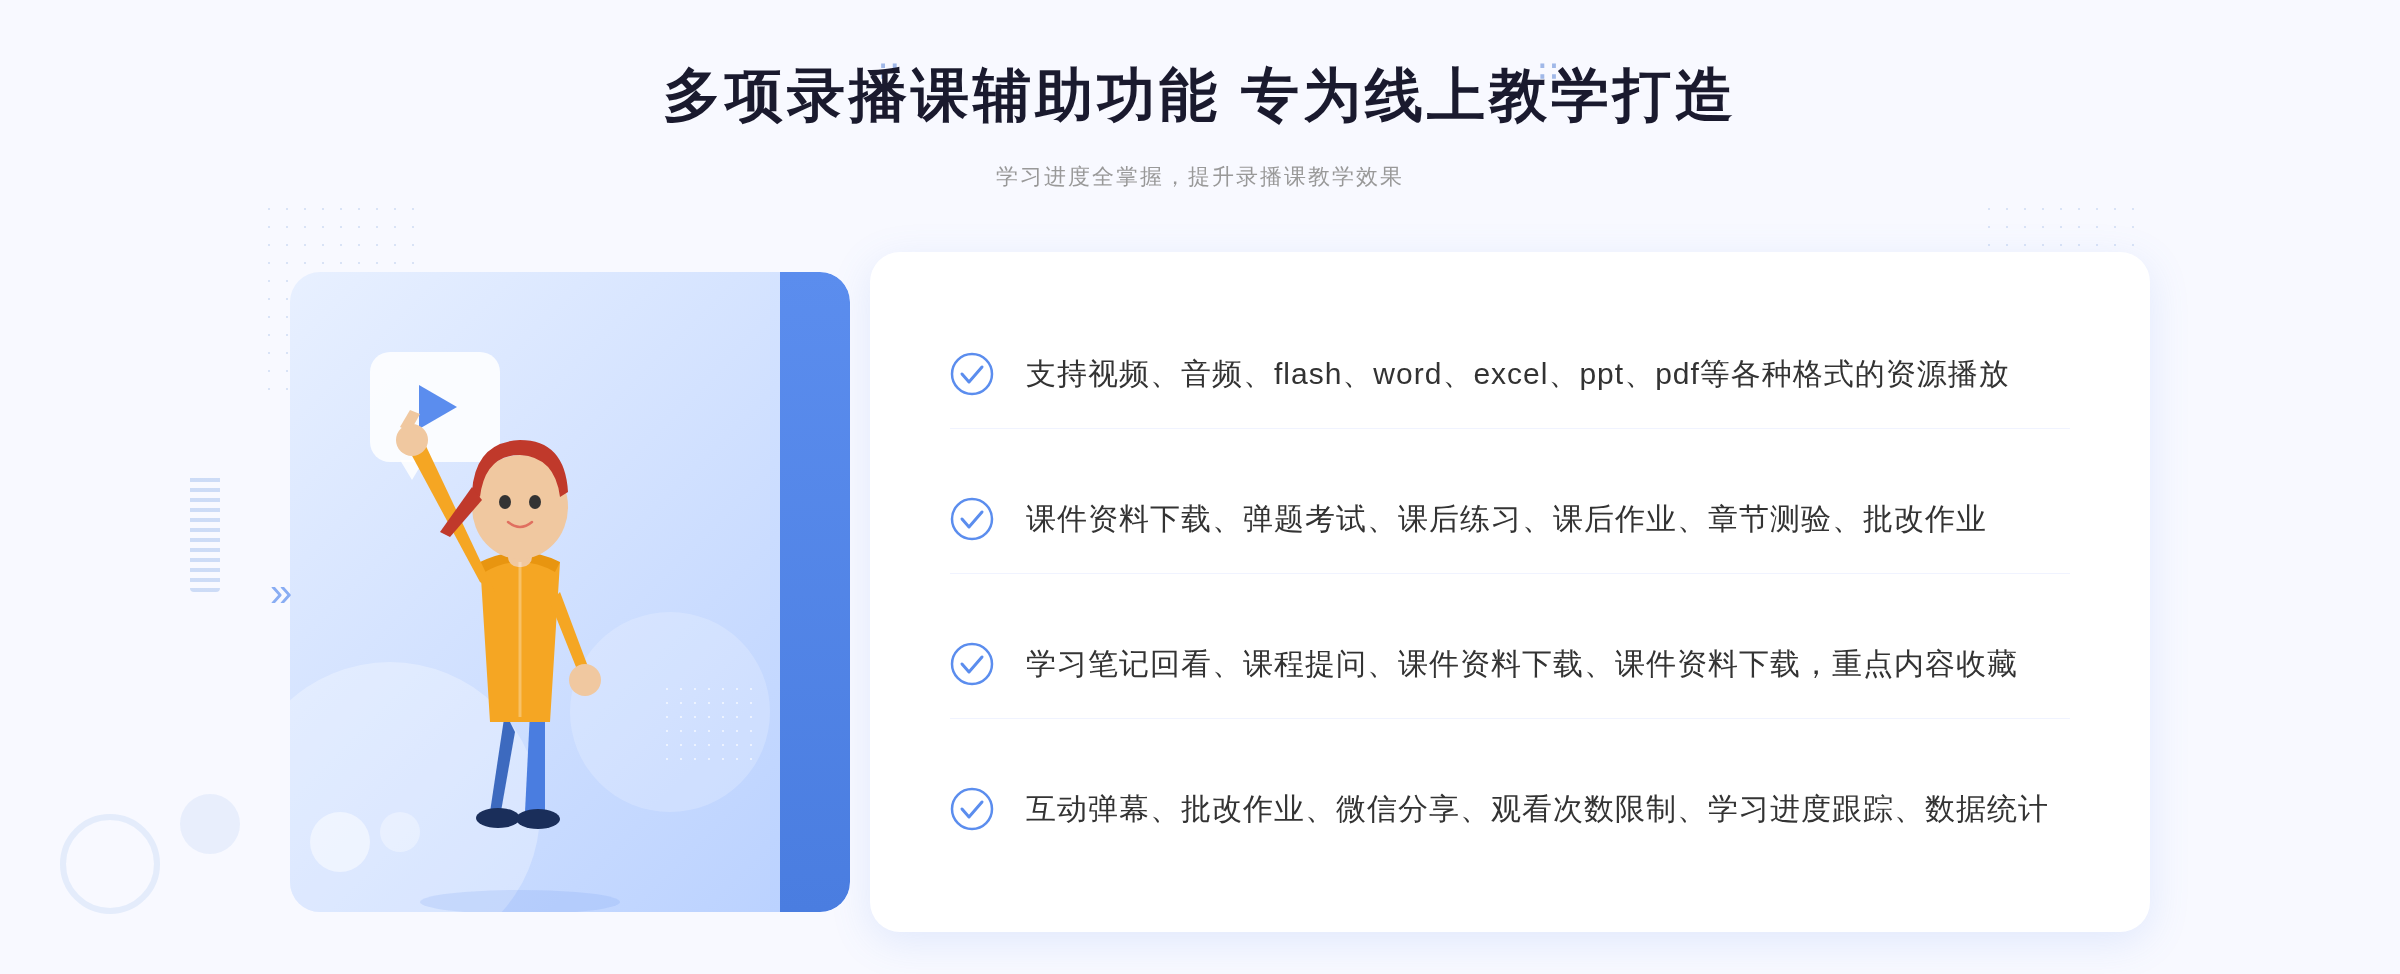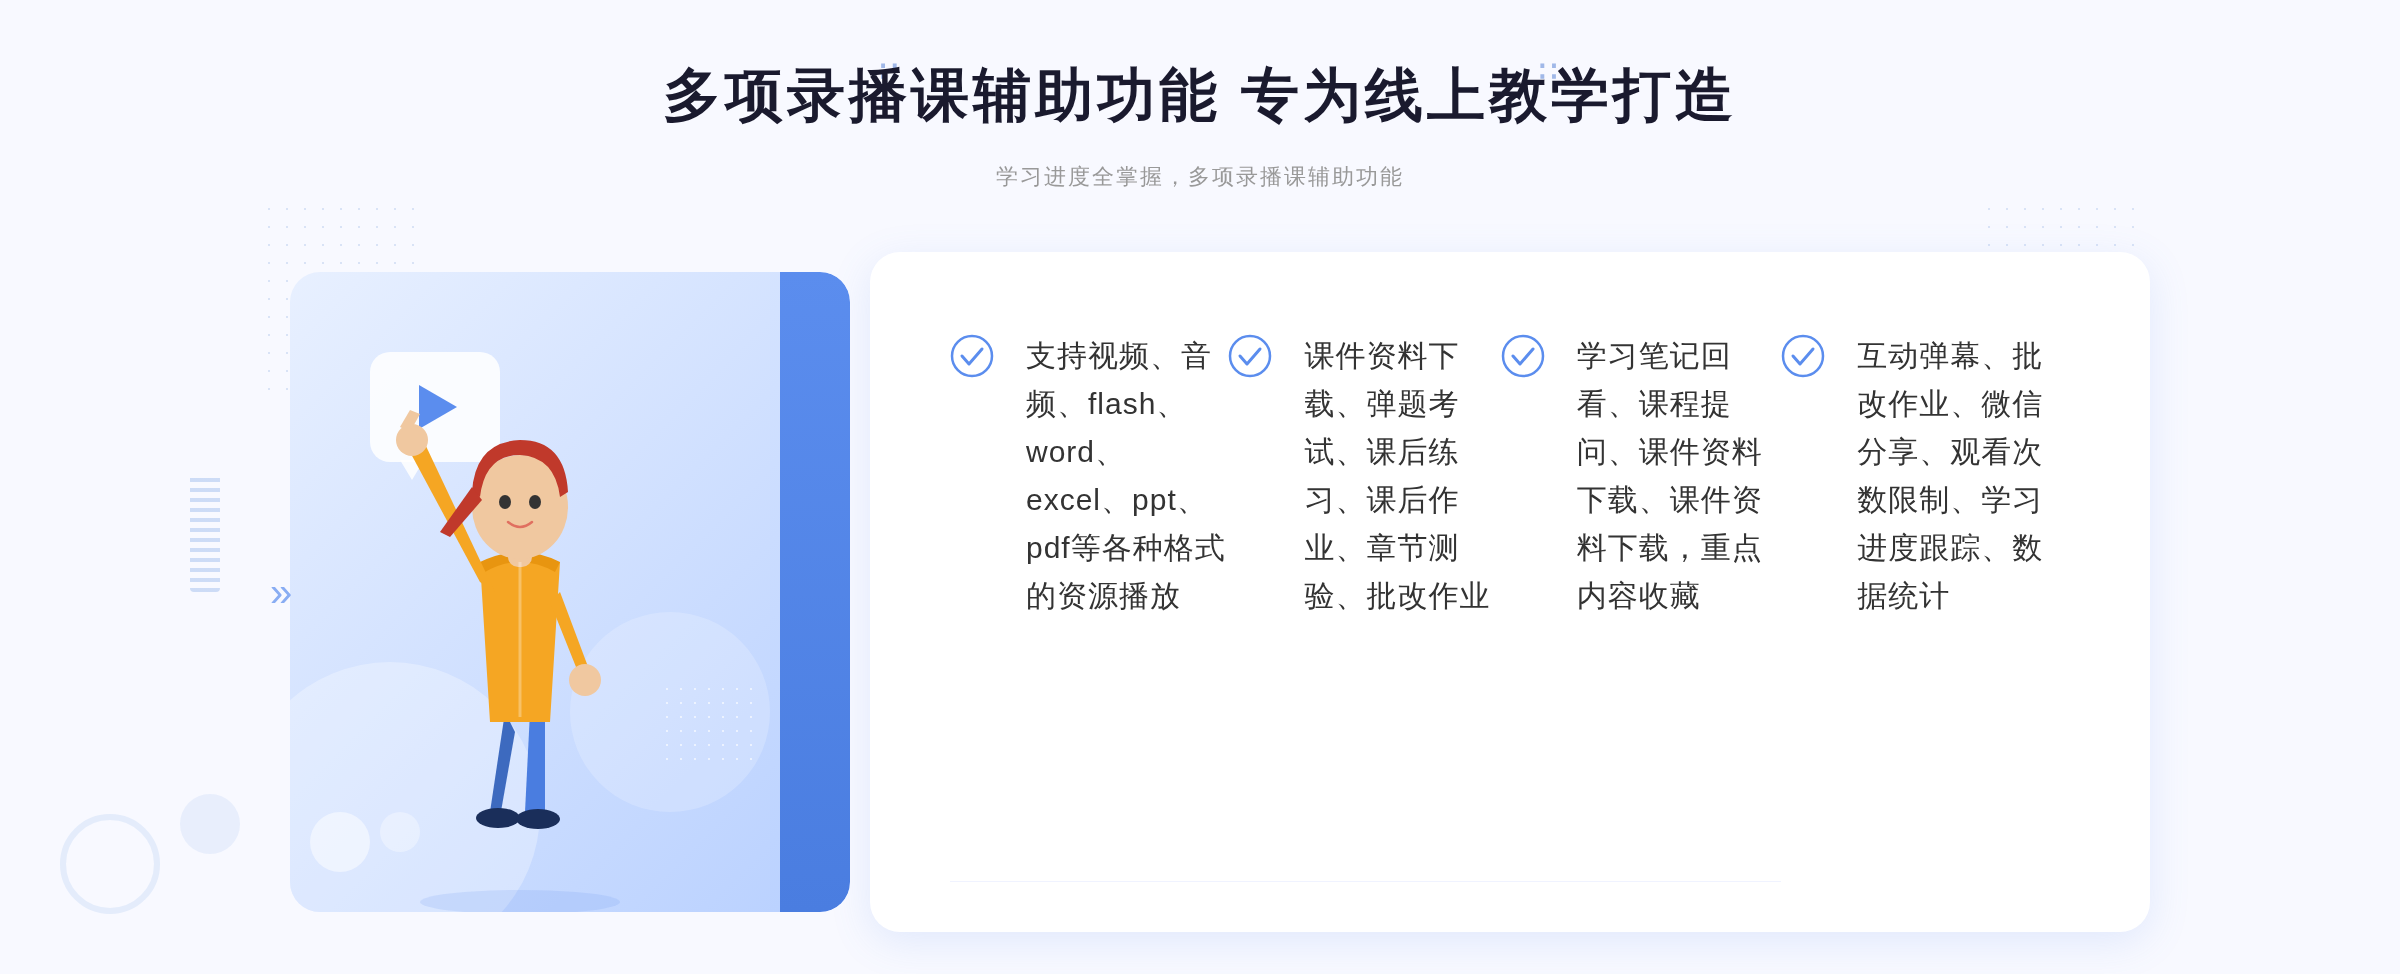--- a/index.html
+++ b/index.html
@@ -312,21 +312,21 @@
 <div class="page-container">
 
   <div class="dot-pattern dot-left-top"></div>
   <div class="dot-pattern dot-right-top"></div>
 
   <div class="grid-icon grid-left">∷</div>
   <div class="grid-icon grid-right">∷</div>
 
   <div class="header">
     <h1 class="main-title">多项录播课辅助功能 专为线上教学打造</h1>
-    <p class="sub-title">学习进度全掌握，多项录播课辅助功能</p>
+    <p class="sub-title">学习进度全掌握，提升录播课教学效果</p>
   </div>
 
   <div class="content-area">
 
     <div class="illustration-area">
 
       <div class="left-arrows">»</div>
 
       <div class="striped-rect"></div>
 
@@ -388,21 +388,21 @@
         </div>
 
         <div style="position:absolute; bottom:40px; left:20px; width:60px; height:60px; background:rgba(255,255,255,0.5); border-radius:50%;"></div>
         <div style="position:absolute; bottom:60px; left:90px; width:40px; height:40px; background:rgba(255,255,255,0.35); border-radius:50%;"></div>
       </div>
 
     </div>
 
     <div class="features-area">
 
-      <div id="features-container" style="display: flex; flex-direction: row; width: 100%; height: 100%; justify-content: space-around;">
+      <div id="features-container" style="display: flex; flex-direction: column; width: 100%; height: 100%; justify-content: space-around;">
           <div class="feature-item">
             <div class="check-icon">
       <svg viewBox="0 0 44 44" xmlns="http://www.w3.org/2000/svg">
         <circle cx="22" cy="22" r="20" fill="none" stroke="#5b8dee" stroke-width="2.5"></circle>
         <polyline points="12,22 19,30 32,15" fill="none" stroke="#5b8dee" stroke-width="3" stroke-linecap="round" stroke-linejoin="round"></polyline>
       </svg>
     </div>
             <span class="feature-text">支持视频、音频、flash、word、excel、ppt、pdf等各种格式的资源播放</span>
           </div>
           <div class="feature-item">

